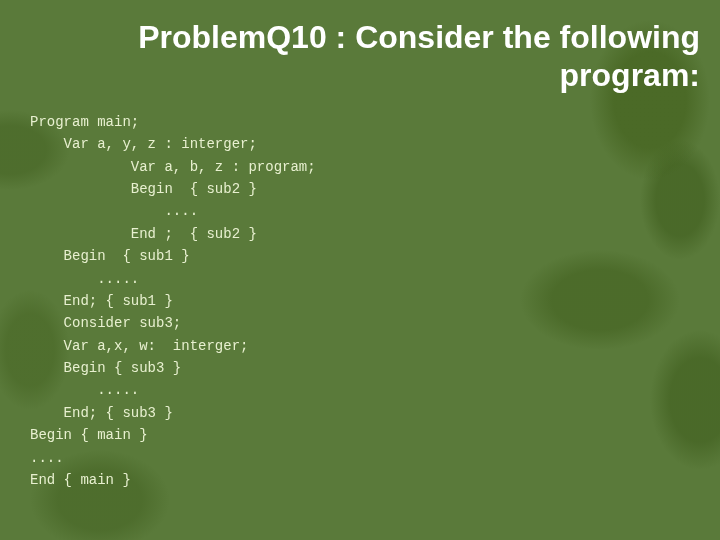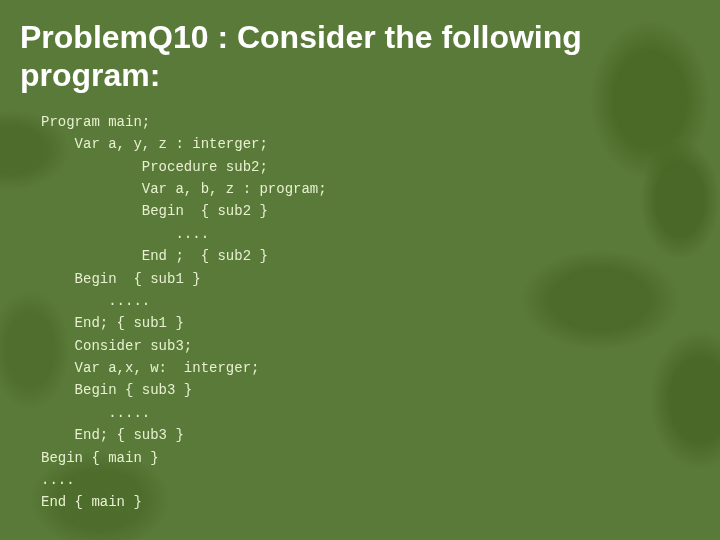--- a/index.html
+++ b/index.html
@@ -33,56 +33,54 @@
       pointer-events: none;
     }
 
     .container {
       position: relative;
       z-index: 1;
       padding: 10px 20px;
     }
 
     .title {
-      text-align: left;
+      text-align: right;
       color: #ffffff;
       font-family: Arial, Helvetica, sans-serif;
       font-size: 32px;
       font-weight: bold;
       line-height: 1.2;
       margin-bottom: 16px;
       padding-top: 8px;
     }
 
     .code-block {
       color: #e8f0d0;
       font-size: 14px;
       line-height: 1.6;
       padding-left: 10px;
     }
 
     .line {
       display: block;
       white-space: pre;
-      margin-left: 11px;
     }
   </style>
 </head>
 <body>
 
 <div class="container">
   <div class="title">
     <span>ProblemQ10 : Consider the following</span><br>
     <span>program:</span>
   </div>
 
   <div class="code-block">
   <span class="line">Program main;</span>
       <span class="line">    Var a, y, z : interger;</span>
-      <span class="line">            Procedure sub2;</span>
       <span class="line">            Var a, b, z : program;</span>
       <span class="line">            Begin  { sub2 }</span>
       <span class="line">                ....</span>
       <span class="line">            End ;  { sub2 }</span>
       <span class="line">    Begin  { sub1 }</span>
       <span class="line">        .....</span>
       <span class="line">    End; { sub1 }</span>
       <span class="line">    Consider sub3;</span>
       <span class="line">    Var a,x, w:  interger;</span>
       <span class="line">    Begin { sub3 }</span>

